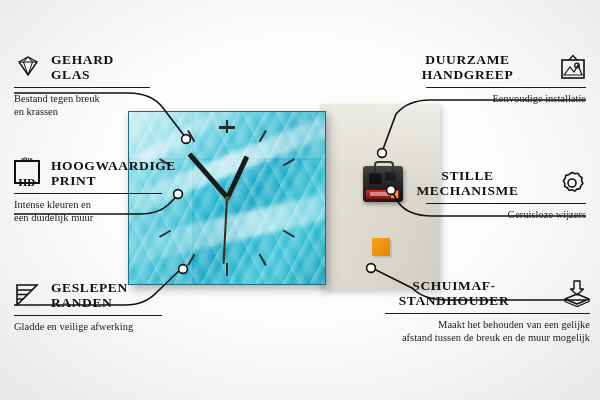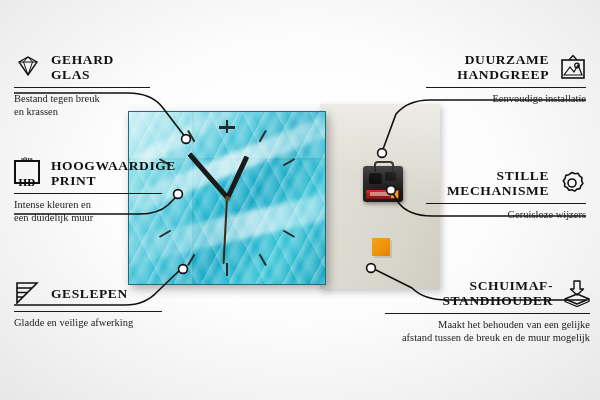--- a/index.html
+++ b/index.html
@@ -132,21 +132,21 @@
     letter-spacing: 0.6px; color:#111; text-transform: uppercase;
   }
   .feat .rule { height:1px; background:#1a1a1a; margin:5px 0 4px; }
   .feat .desc {
     font-size: 10.5px; line-height: 13px; color:#222;
   }
   .feat.left .head { justify-content:flex-start; }
   .feat.left .title { text-align:left; }
   .feat.left .desc { text-align:left; }
   .feat.right .head { justify-content:flex-end; flex-direction: row; }
-  .feat.right .title { text-align:right; }
+  .feat.right .title { text-align:center; }
   .feat.right .desc { text-align:right; }
 
   .icon { width:28px; height:26px; flex:0 0 auto; }
   .icon svg { display:block; }
 
   .hdbox{
     width:26px; height:24px; border:2px solid #111; box-sizing:border-box;
     display:flex; flex-direction:column; align-items:center; justify-content:center;
     line-height:1;
   }
@@ -294,20 +294,21 @@
   <div class="feat left" style="left:14px; top:280px; width:200px;">
     <div class="head">
       <span class="icon">
         <svg width="26" height="24" viewBox="0 0 26 24">
           <path d="M3,3 L23,3 L3,23 Z" fill="none" stroke="#111" stroke-width="1.6"></path>
           <path d="M3,8 L18,8 M3,12.5 L13.5,12.5 M3,17 L9,17" stroke="#111" stroke-width="1.5" fill="none"></path>
         </svg>
       </span>
       <span>
         <div class="title">GESLEPEN</div>
+        <div class="title">RANDEN</div>
       </span>
     </div>
     <div class="rule" style="width:148px;"></div>
     <div class="desc">
       <div>Gladde en veilige afwerking</div>
     </div>
   </div>
 
   <div class="feat right" style="right:14px; top:52px; width:200px;">
     <div class="head">

